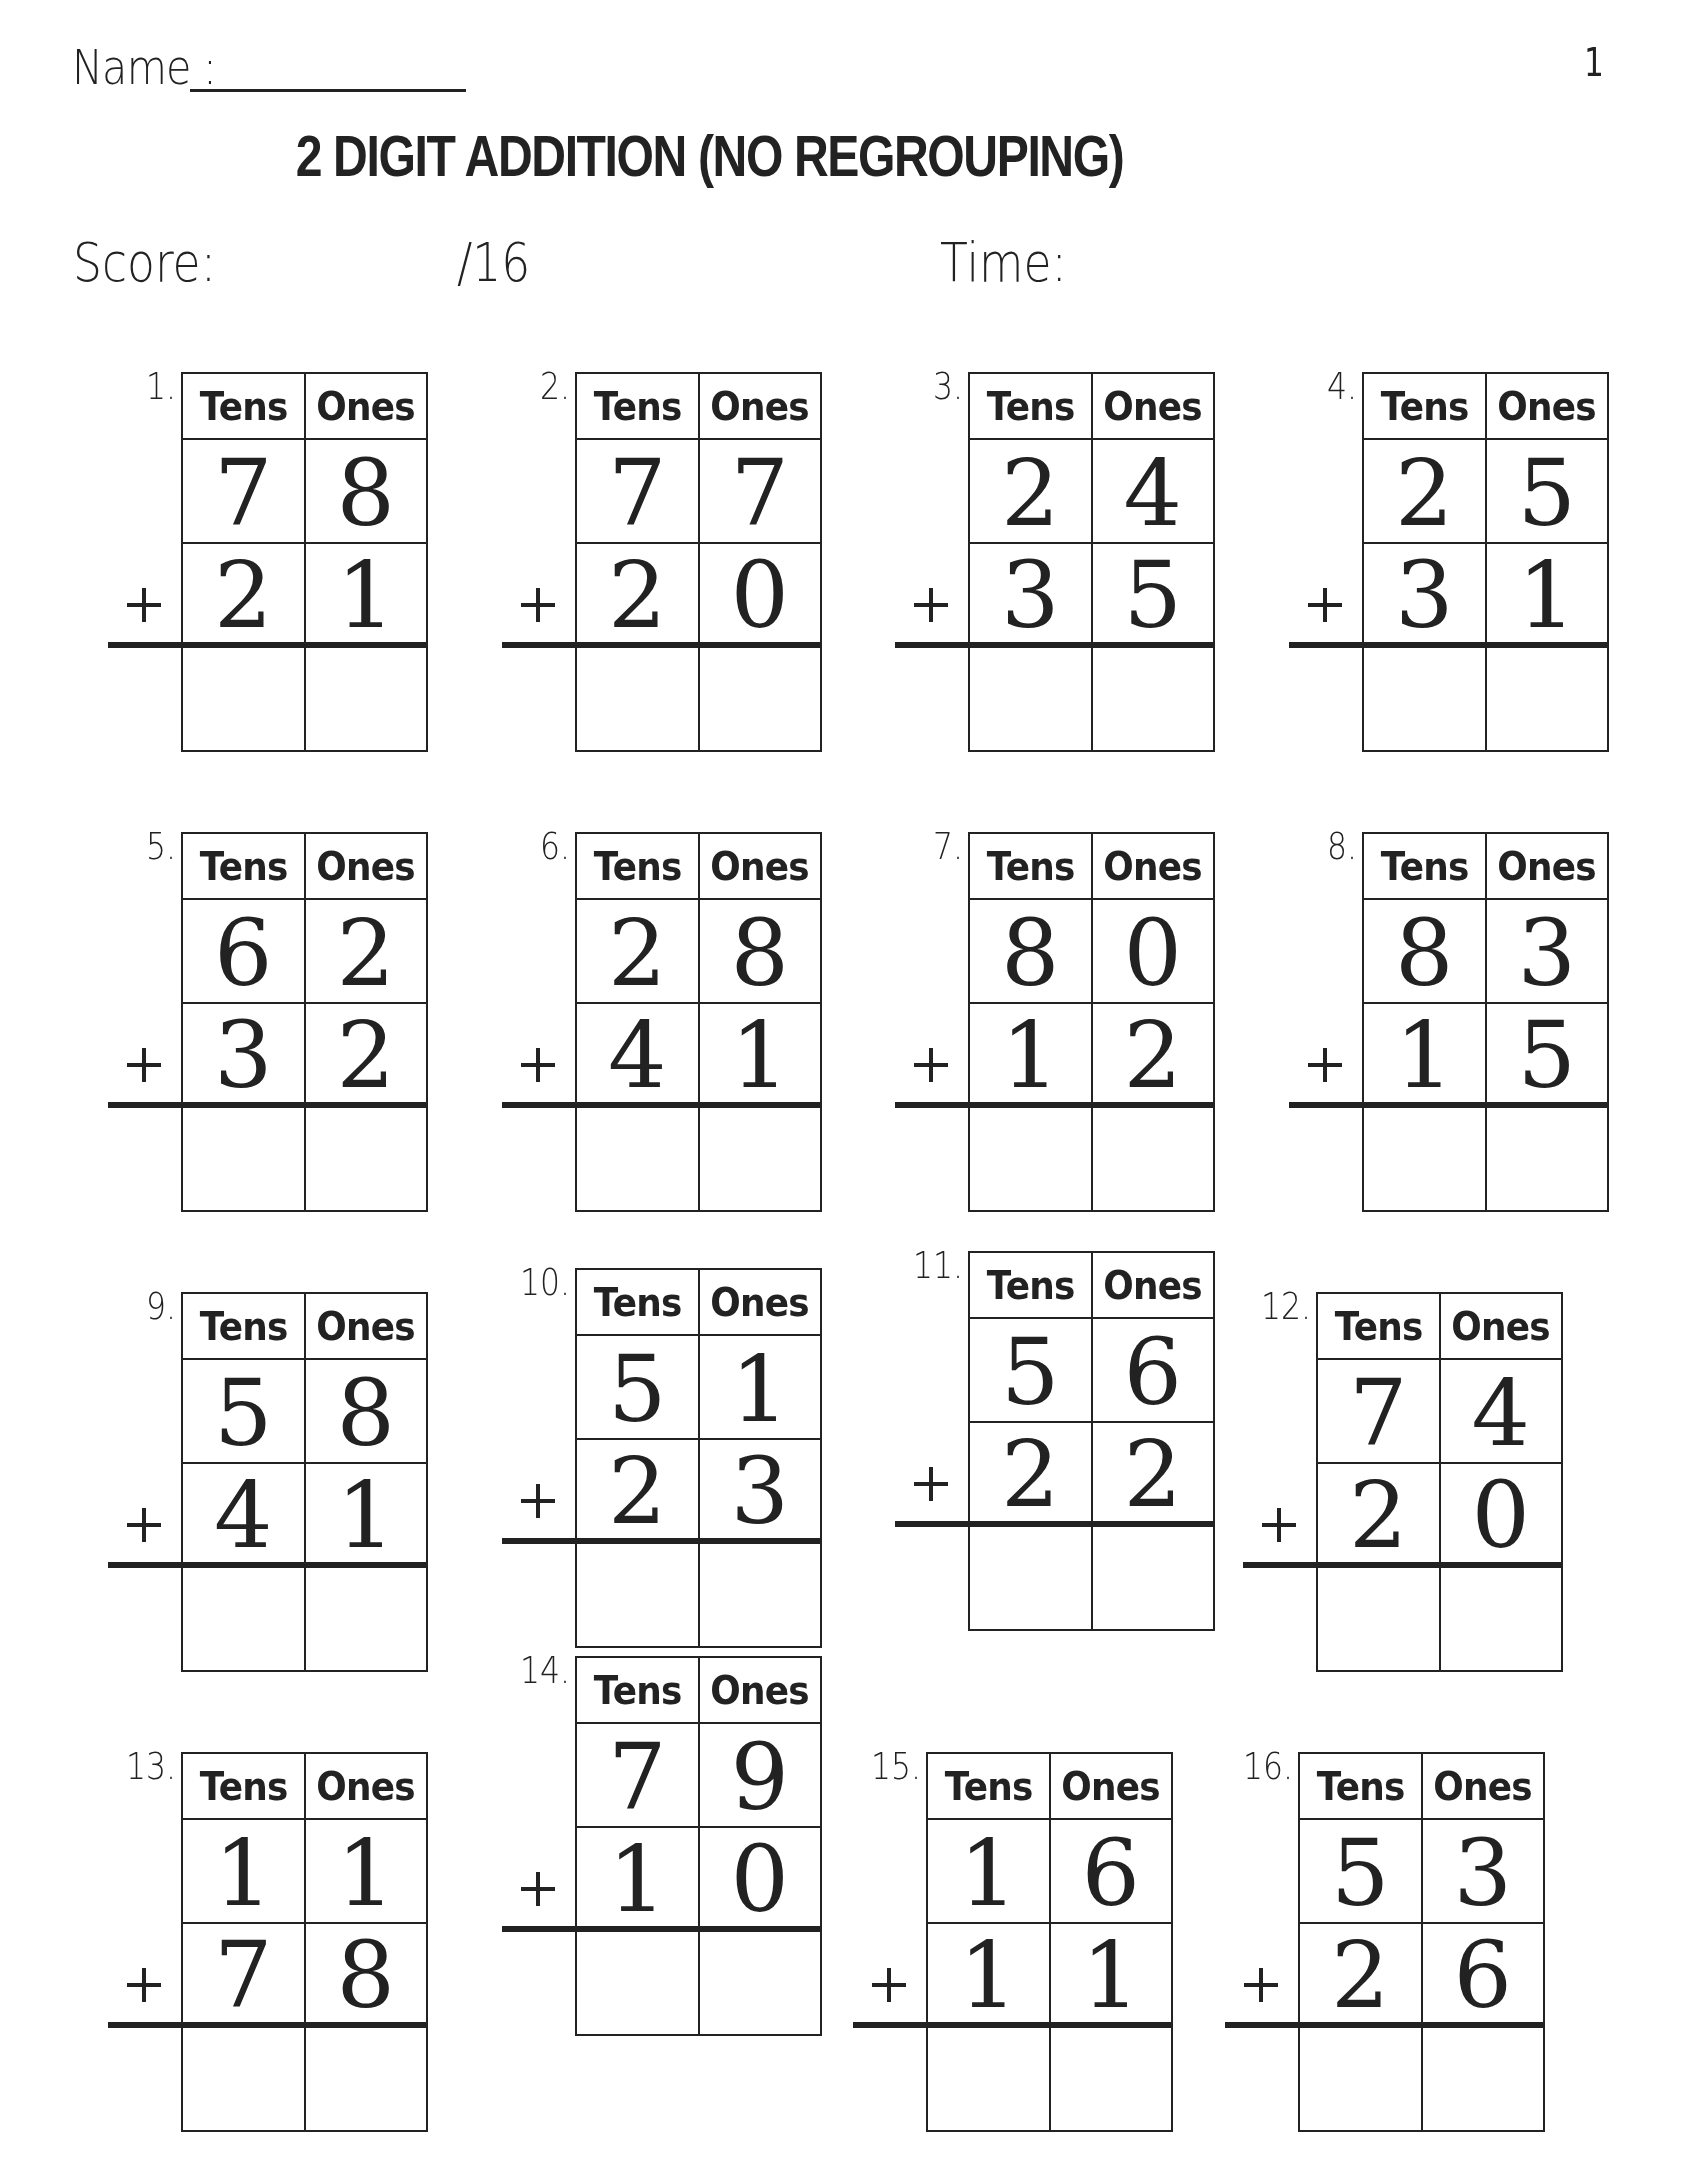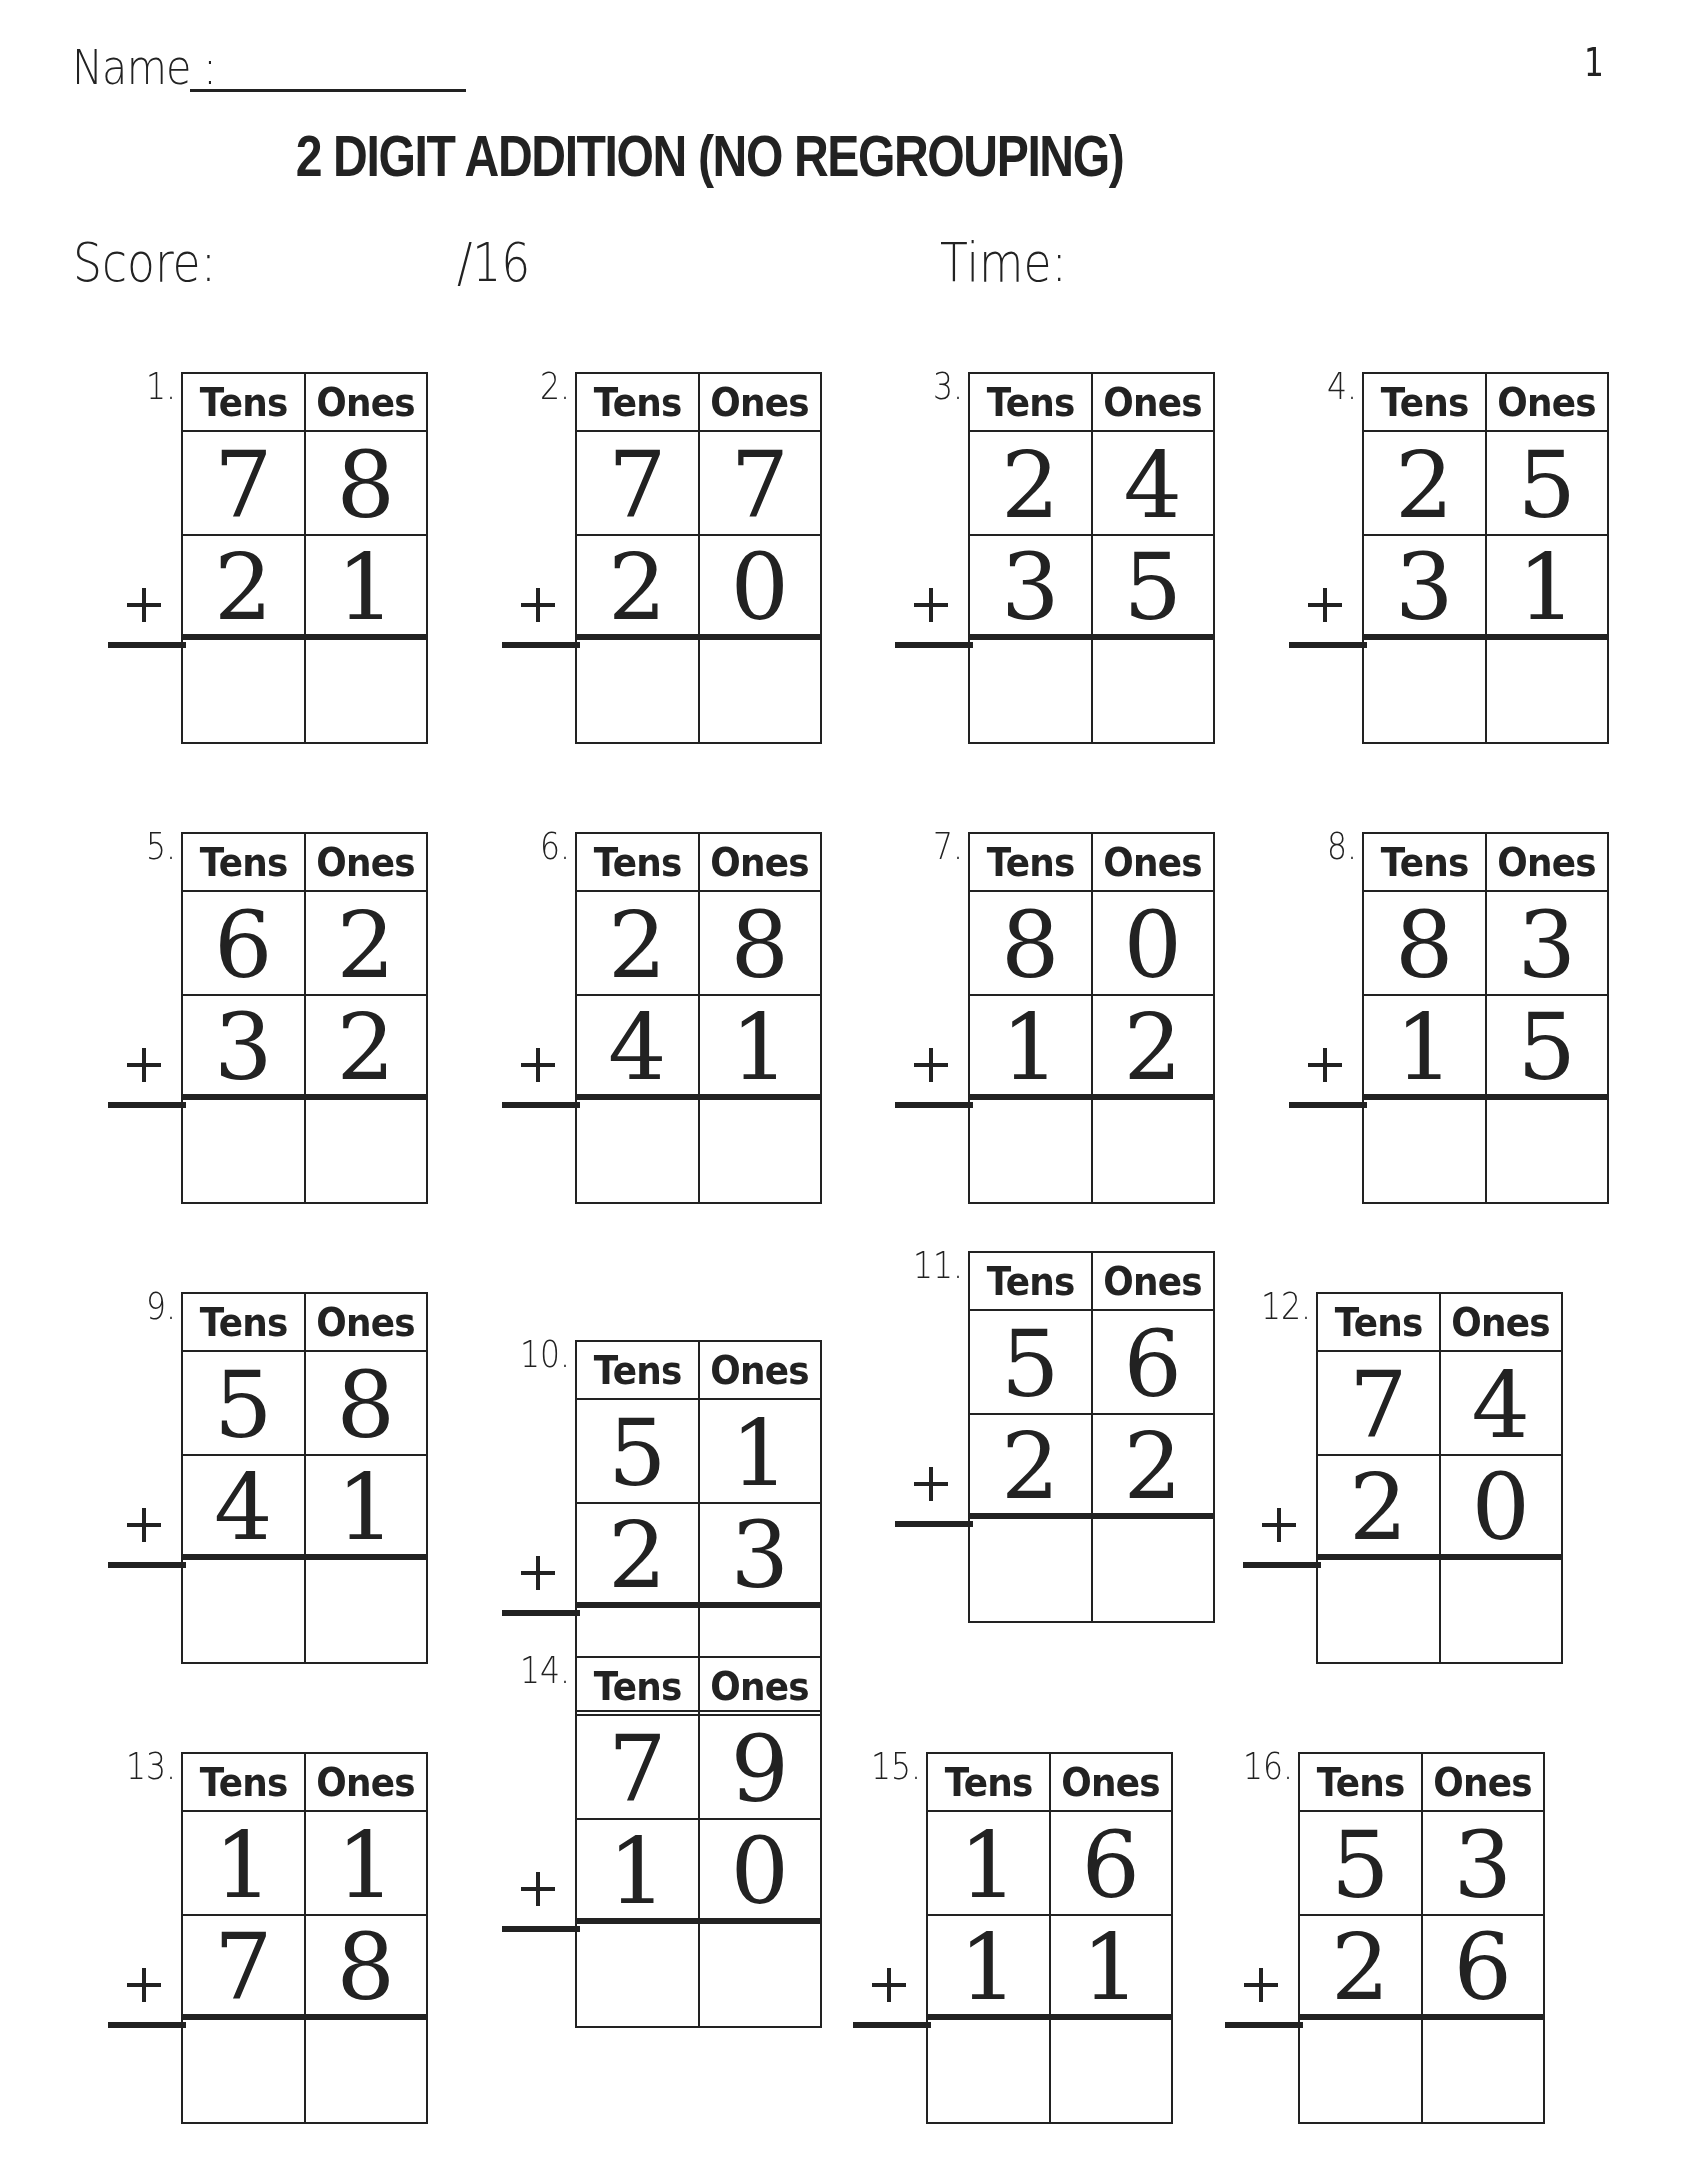--- a/index.html
+++ b/index.html
@@ -99,21 +99,21 @@
       width: 247px;
       border: 2.6px solid #222;
       box-sizing: border-box;
     }
     .box-row {
       display: flex;
       border-bottom: 2.6px solid #222;
       box-sizing: border-box;
     }
     .box-row:last-child { border-bottom: none; }
-    .box-row.header { height: 58px; }
+    .box-row.header { height: 66px; }
     .box-row.digits { height: 104px; }
     .box-row.answer { height: 102px; }
     .box-row.addend { border-bottom: 6px solid #222; }
     .cell {
       flex: 1;
       display: flex;
       align-items: center;
       justify-content: center;
       box-sizing: border-box;
     }
@@ -406,21 +406,21 @@
       <div class="box-row digits addend">
         <div class="cell digit-cell">4</div>
         <div class="cell digit-cell">1</div>
       </div>
       <div class="box-row answer">
         <div class="cell answer-cell"></div>
         <div class="cell answer-cell"></div>
       </div>
     </div>
   </div>
-    <div class="problem" style="left: 502px; top: 1340px;">
+    <div class="problem" style="left: 502px; top: 1268px;">
     <div class="problem-number">10.</div>
     <div class="plus"></div>
     <div class="sum-line"></div>
     <div class="box">
       <div class="box-row header">
         <div class="cell head-cell">
             <span>Tens</span>
           </div>
         <div class="cell head-cell">
             <span>Ones</span>

